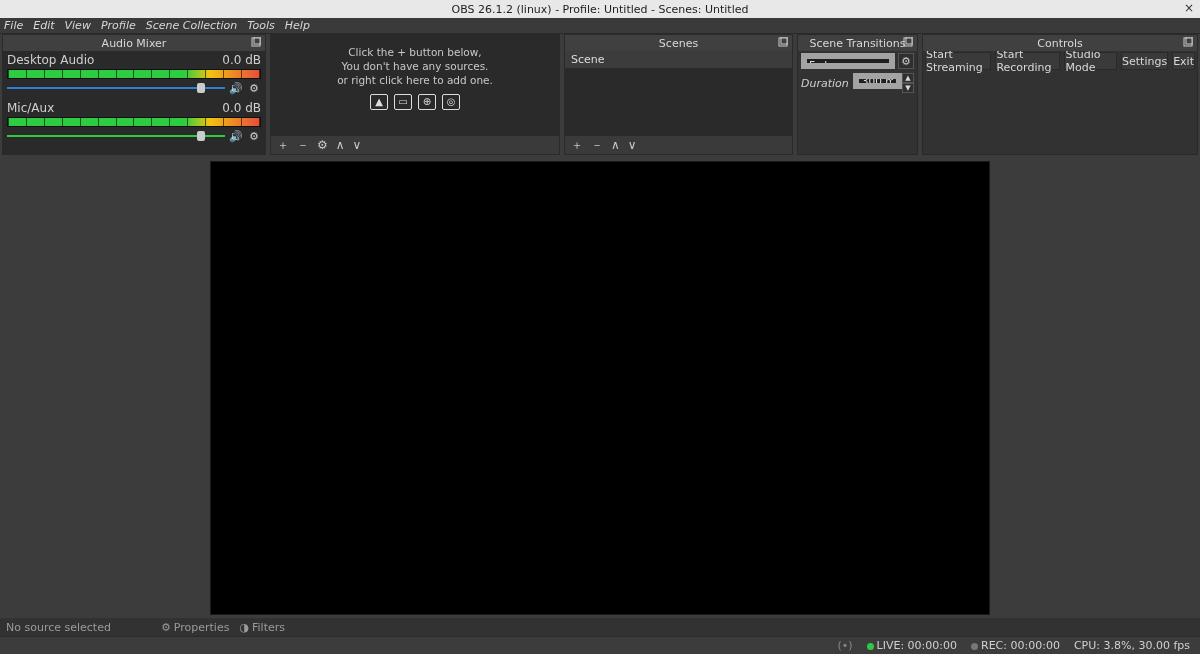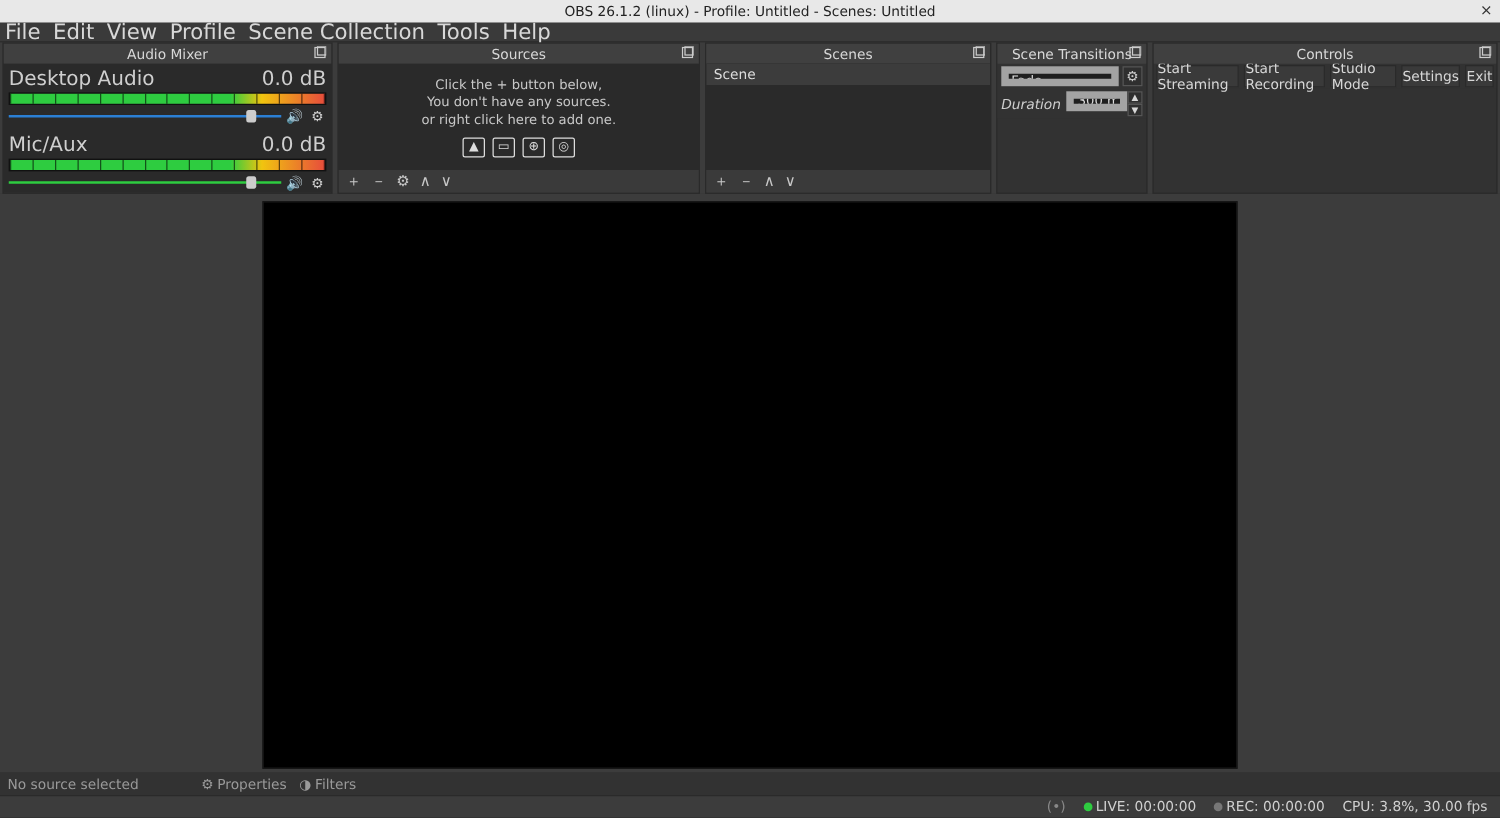--- a/index.html
+++ b/index.html
@@ -2,34 +2,34 @@
 <html><head>
 <meta charset="utf-8">
 <style>
   * { box-sizing: border-box; margin: 0; padding: 0; font-family: "DejaVu Sans", Arial, sans-serif; }
   html, body { width: 1200px; height: 654px; overflow: hidden; background: #2f2f2f; color: #d8d8d8; font-size: 11px; }
   
   .titlebar { height: 18px; background: #e8e8e8; color: #222; display: flex; align-items: center; justify-content: center; position: relative; }
   .titlebar .close { position: absolute; right: 6px; top: 1px; font-size: 12px; color: #333; cursor: pointer; }
   
   .menubar { height: 16px; background: #3a3a3a; display: flex; align-items: center; padding: 0 4px; gap: 10px; border-bottom: 1px solid #2a2a2a; }
-  .menubar span { cursor: pointer; font-size: 17px; color: #d8d8d8; }
+  .menubar span { cursor: pointer; font-size: 11px; color: #d8d8d8; font-style: italic; }
   
   .docks { height: 121px; display: flex; gap: 4px; padding: 0 2px; background: #3c3c3c; }
   .dock { background: #323232; display: flex; flex-direction: column; border: 1px solid #2a2a2a; }
   .dock-header { height: 16px; background: #404040; display: flex; align-items: center; justify-content: center; position: relative; font-size: 11px; color: #d8d8d8; }
   .dock-header .popout { position: absolute; right: 2px; top: 0; width: 14px; height: 14px; display: flex; align-items: center; justify-content: center; cursor: pointer; }
   .dock-body { flex: 1; background: #2a2a2a; overflow: hidden; position: relative; }
   .dock-footer { height: 18px; background: #3a3a3a; display: flex; align-items: center; gap: 8px; padding: 0 6px; }
   .dock-footer .ic { cursor: pointer; font-size: 12px; color: #c8c8c8; }
 
   
   .mixer-dock { width: 264px; }
   .channel { padding: 2px 4px 4px 4px; }
-  .ch-row1 { display: flex; justify-content: space-between; font-size: 16px; color: #cfcfcf; align-items: flex-end; }
+  .ch-row1 { display: flex; justify-content: space-between; font-size: 12px; color: #cfcfcf; align-items: flex-end; }
   .meter { height: 10px; margin-top: 2px; position: relative; background: #1e1e1e; border: 1px solid #111; }
   .meter .grad { position: absolute; inset: 0; background: linear-gradient(to right, #2ecc40 0%, #2ecc40 70%, #f1c40f 80%, #e74c3c 100%); }
   .meter .ticks { position: absolute; inset: 0; display: flex; justify-content: space-between; }
   .meter .ticks i { width: 1px; background: rgba(0,0,0,0.6); }
   .slider-row { display: flex; align-items: center; gap: 4px; margin-top: 2px; }
   .slider { flex: 1; height: 6px; position: relative; }
   .slider .track { position: absolute; left: 0; right: 0; top: 2px; height: 2px; background: #2b7fd4; }
   .slider .thumb { position: absolute; right: 20px; top: -2px; width: 8px; height: 10px; background: #ccc; border-radius: 2px; }
   .slider.green .track { background: #2ecc40; }
   .sm-icon { width: 14px; height: 14px; display: flex; align-items: center; justify-content: center; font-size: 11px; color: #cfcfcf; cursor: pointer; }
@@ -176,29 +176,20 @@
               <div class="thumb"></div>
             </div>
           <div class="sm-icon">🔊</div>
           <div class="sm-icon">⚙</div>
         </div>
       </div>
     </div>
   </div>
 
   <div class="dock sources-dock">
-    <div class="dock-header">
-      <span>Sources</span>
-      <span class="popout">
-        <svg width="10" height="10" viewBox="0 0 10 10">
-            <rect x="1" y="1" width="8" height="8" fill="none" stroke="#ccc" stroke-width="1"></rect>
-            <rect x="3" y="0" width="7" height="7" fill="none" stroke="#ccc" stroke-width="1"></rect>
-          </svg>
-      </span>
-    </div>
     <div class="dock-body">
       <div class="src-empty">
         <div>Click the + button below,</div>
         <div>You don't have any sources.</div>
         <div>or right click here to add one.</div>
         <div class="src-icons">
           <div class="glyph">▲</div>
           <div class="glyph">▭</div>
           <div class="glyph">⊕</div>
           <div class="glyph">◎</div>

